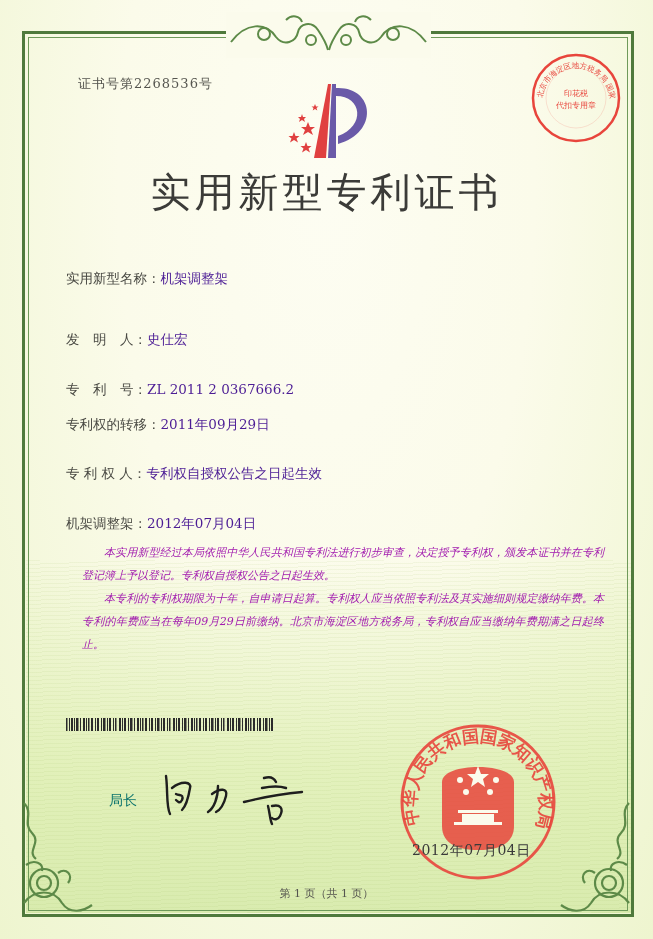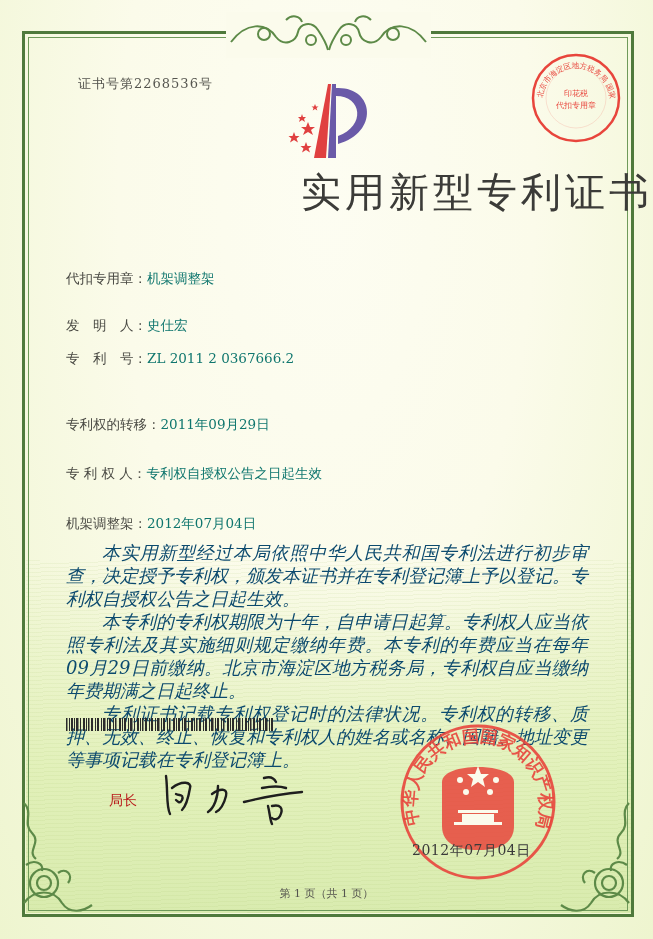--- a/index.html
+++ b/index.html
@@ -38,41 +38,41 @@
 
   .cert-no {
     position: absolute; left: 52px; top: 75px;
     font-size: 13px; letter-spacing: 1px; color: #55554f; margin-left: 26px;
   }
   .tax-seal {
     position: absolute; left: 530px; top: 52px; width: 92px; height: 92px;
   }
   .logo { position: absolute; left: 284px; top: 82px; width: 100px; height: 80px; }
   .title {
-    position: absolute; left: 0; width: 653px; top: 165px; text-align: right;
+    position: absolute; left: 0; width: 653px; top: 165px; text-align: center;
     font-size: 40px; letter-spacing: 4px; color: #3b3b38;
     font-family: "DejaVu Sans", "Liberation Sans", sans-serif; font-weight: normal;
   }
   .field {
     position: absolute; left: 66px; font-size: 13.5px; color: #4a4a44;
     white-space: nowrap;
   }
   .field .lbl { letter-spacing: 0px; }
-  .field .val { color: #0f766e; }
+  .field .val { color: #4c1d95; }
   .para {
-    position: absolute; left: 66px; width: 522px; font-size: 18px;
-    line-height: 23px; color: #0c4a6e; font-style: italic;
+    position: absolute; left: 82px; width: 522px; font-size: 11px;
+    line-height: 23px; color: #a21caf; font-style: italic;
     font-family: "DejaVu Serif", serif; text-align: justify;
   }
   .para p { margin: 0; text-indent: 2em; }
   .barcode {
     position: absolute; left: 66px; top: 716px; width: 208px; height: 13px;
   }
   .director-label {
-    position: absolute; left: 109px; top: 792px; font-size: 14px; color: #b91c1c;
+    position: absolute; left: 109px; top: 792px; font-size: 14px; color: #0f766e;
     font-family: "DejaVu Sans", sans-serif;
   }
   .signature { position: absolute; left: 160px; top: 766px; width: 160px; height: 60px; }
   .main-seal { position: absolute; left: 398px; top: 722px; width: 160px; height: 160px; }
   .seal-date {
     position: absolute; left: 412px; top: 842px; font-size: 14px; color: #3a3a3a;
     font-family: "DejaVu Serif", serif; letter-spacing: 0.5px;
   }
   .page-no {
     position: absolute; left: 0; width: 653px; top: 886px; text-align: center;
@@ -151,42 +151,41 @@
       <polygon points="22,60 23.5,64 27.5,64 24.5,66.5 26,70.5 22,68 18,70.5 19.5,66.5 16.5,64 20.5,64"></polygon>
       <polygon points="18,32 19,35 22,35 20,37 21,40 18,38 15,40 16,37 14,35 17,35"></polygon>
       <polygon points="31,22 32,24.5 34.5,24.5 32.5,26 33.3,28.5 31,27 28.7,28.5 29.5,26 27.5,24.5 30,24.5"></polygon>
     </g>
   </svg>
 </div>
 
 <div class="title">实用新型专利证书</div>
 
 <div class="field" style="top:270px">
-  <span class="lbl">代扣专用章：</span><span class="val">机架调整架</span>
-</div>
-<div class="field" style="top:317px">
+  <span class="lbl">实用新型名称：</span><span class="val">机架调整架</span>
+</div>
+<div class="field" style="top:331px">
   <span class="lbl">发　明　人：</span><span class="val">史仕宏</span>
 </div>
-<div class="field" style="top:350px">
+<div class="field" style="top:381px">
   <span class="lbl">专　利　号：</span><span class="val">ZL 2011 2 0367666.2</span>
 </div>
 <div class="field" style="top:416px">
   <span class="lbl">专利权的转移：</span><span class="val">2011年09月29日</span>
 </div>
 <div class="field" style="top:465px">
   <span class="lbl">专 利 权 人：</span><span class="val">专利权自授权公告之日起生效</span>
 </div>
 <div class="field" style="top:515px">
   <span class="lbl">机架调整架：</span><span class="val">2012年07月04日</span>
 </div>
 
 <div class="para" style="top:541px">
   <p>本实用新型经过本局依照中华人民共和国专利法进行初步审查，决定授予专利权，颁发本证书并在专利登记簿上予以登记。专利权自授权公告之日起生效。</p>
   <p>本专利的专利权期限为十年，自申请日起算。专利权人应当依照专利法及其实施细则规定缴纳年费。本专利的年费应当在每年09月29日前缴纳。北京市海淀区地方税务局，专利权自应当缴纳年费期满之日起终止。</p>
-  <p>专利证书记载专利权登记时的法律状况。专利权的转移、质押、无效、终止、恢复和专利权人的姓名或名称、国籍、地址变更等事项记载在专利登记簿上。</p>
 </div>
 
 <div class="barcode">
   <svg width="208" height="13" viewBox="0 0 208 13">
     <g fill="#2b2b2b">
       <rect x="0" y="0" width="1.5" height="13"></rect>
         <rect x="3" y="0" width="1" height="13"></rect>
         <rect x="5" y="0" width="2" height="13"></rect>
         <rect x="8" y="0" width="1" height="13"></rect>
         <rect x="10" y="0" width="2.5" height="13"></rect>

